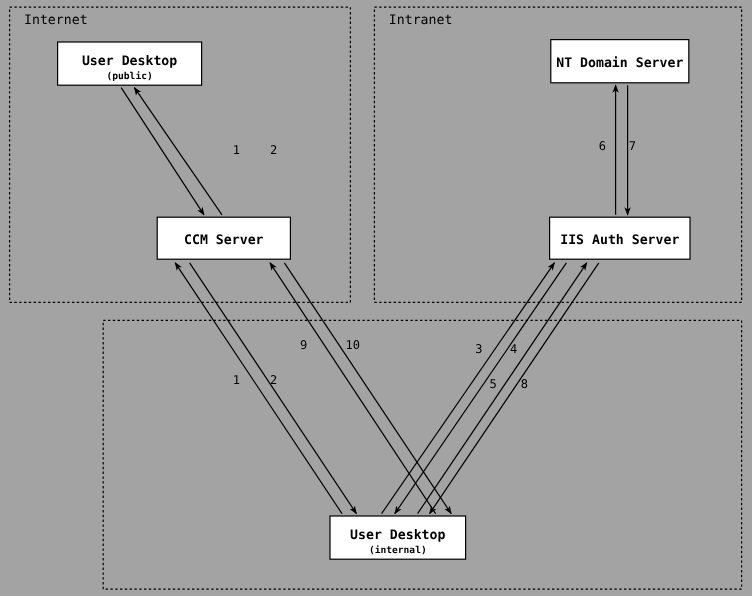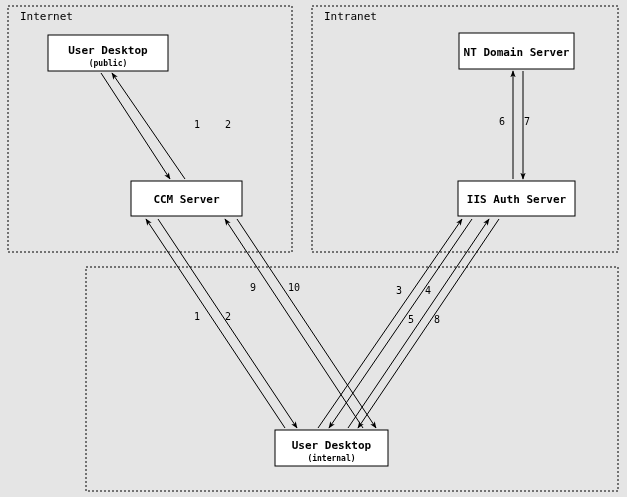--- a/index.html
+++ b/index.html
@@ -4,21 +4,21 @@
 <style>
   html, body {
     margin: 0;
     padding: 0;
     background: #ffffff;
   }
   #diagram-root {
     position: relative;
     width: 627px;
     height: 497px;
-    background: #e5e5e5;
+    background: #a3a3a3;
     font-family: "DejaVu Sans Mono", "Liberation Mono", monospace;
     overflow: hidden;
   }
   #diagram-svg {
     position: absolute;
     left: 0;
     top: 0;
     width: 627px;
     height: 497px;
   }

